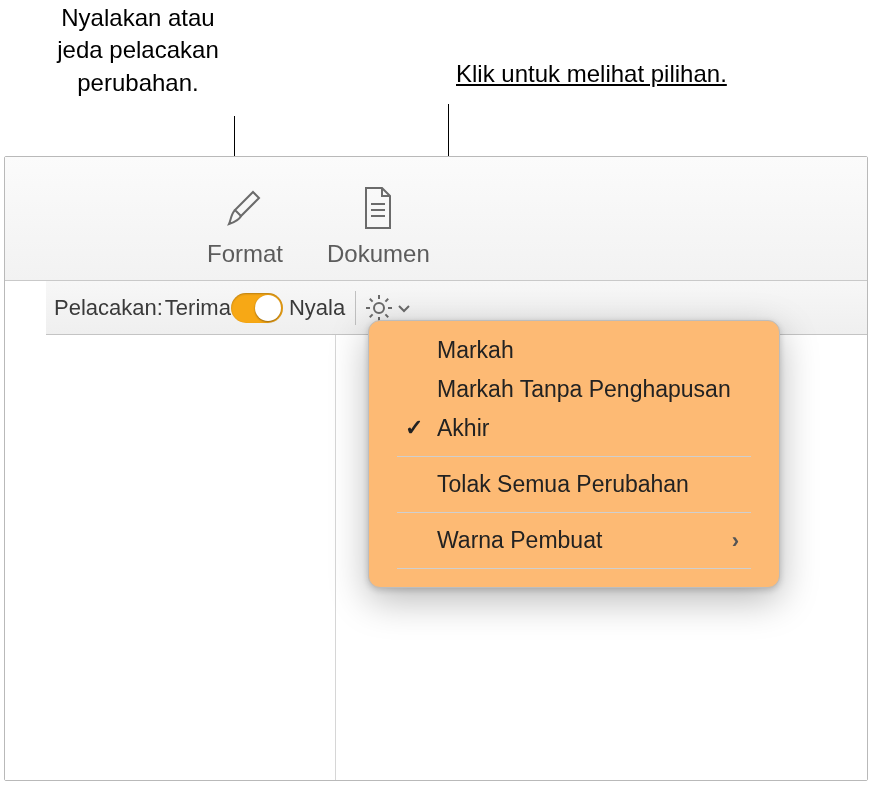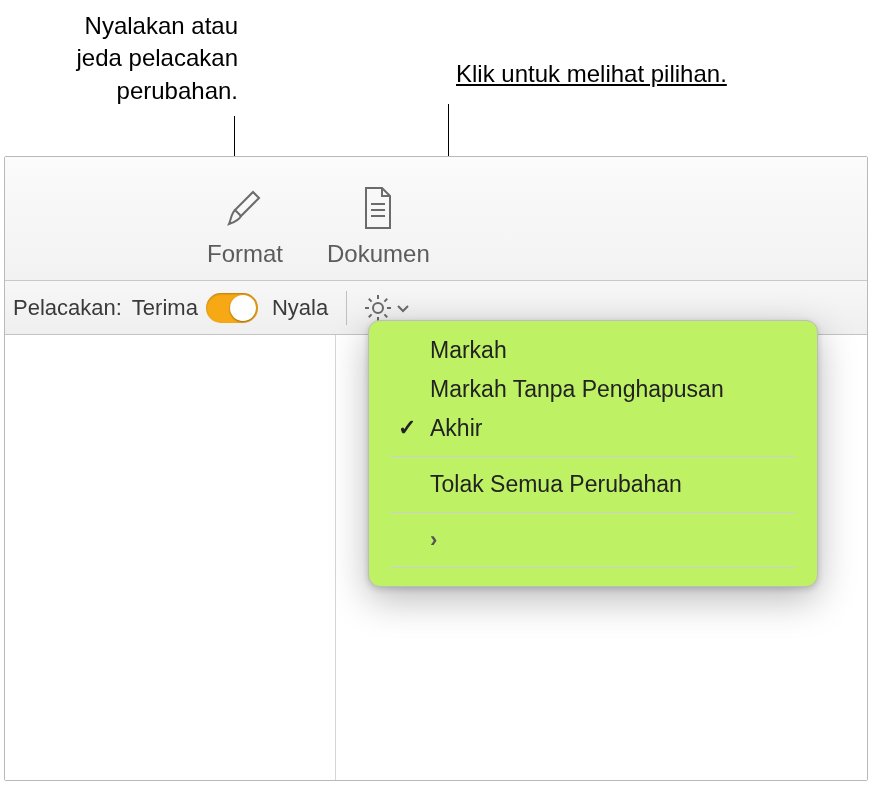--- a/index.html
+++ b/index.html
@@ -19,23 +19,23 @@
     height: 130px;
   }
   .callout {
     position: absolute;
     font-size: 24px;
     line-height: 1.35;
     color: #000;
   }
   .callout-left {
     left: 38px;
-    top: 10px;
+    top: 2px;
     width: 200px;
-    text-align: right;
+    text-align: center;
   }
   .callout-right {
     left: 456px;
     top: 58px;
     text-align: left;
     text-decoration: underline;
   }
   .leader {
     position: absolute;
     background: #000;
@@ -100,23 +100,23 @@
   }
   .tool-btn svg { stroke:#6b6b6b; }
 
   .toolbar-lower {
     height: 54px;
     background: linear-gradient(#f7f7f7,#efefef);
     border-bottom: 1px solid #c4c4c4;
     display: flex;
     align-items: center;
     padding-left: 8px;
-    gap: 8px;
     font-size: 22px;
     color: #3a3a3a;
+    margin-left: 41px;
   }
   .track-label { padding-right: 2px; }
   .track-status-paused { }
   .toggle {
     position: relative;
     width: 52px;
     height: 30px;
     border-radius: 15px;
     background: linear-gradient(#f7a815,#f7a815);
     box-shadow: inset 0 1px 2px rgba(0,0,0,.25);
@@ -145,26 +145,26 @@
     padding: 4px 4px;
     color: #626262;
   }
   .gear-btn svg { display:block; }
 
   
   .menu {
     position: absolute;
     left: 368px;
     top: 320px;
-    width: 450px;
-    background: #bef264;
+    width: 412px;
+    background: #fdba74;
     border: 1px solid #bdbdbd;
     border-radius: 12px;
     box-shadow: 0 12px 38px rgba(0,0,0,.28), 0 2px 6px rgba(0,0,0,.18);
-    padding: 10px 9px;
+    padding: 10px 16px;
     font-size: 23px;
     color: #222;
   }
   .menu .item {
     padding: 6px 24px 6px 52px;
     position: relative;
     display: flex;
     align-items: center;
     justify-content: space-between;
   }
@@ -292,16 +292,17 @@
   <div class="item">
     <span class="check">✓</span>
     <span>Akhir</span>
   </div>
   <div class="sep"></div>
   <div class="item">
     <span>Tolak Semua Perubahan</span>
   </div>
   <div class="sep"></div>
   <div class="item">
+    <span>Warna Pembuat</span>
     <span class="chev">›</span>
   </div>
   <div class="sep"></div>
 </div>
 
 </body></html>

